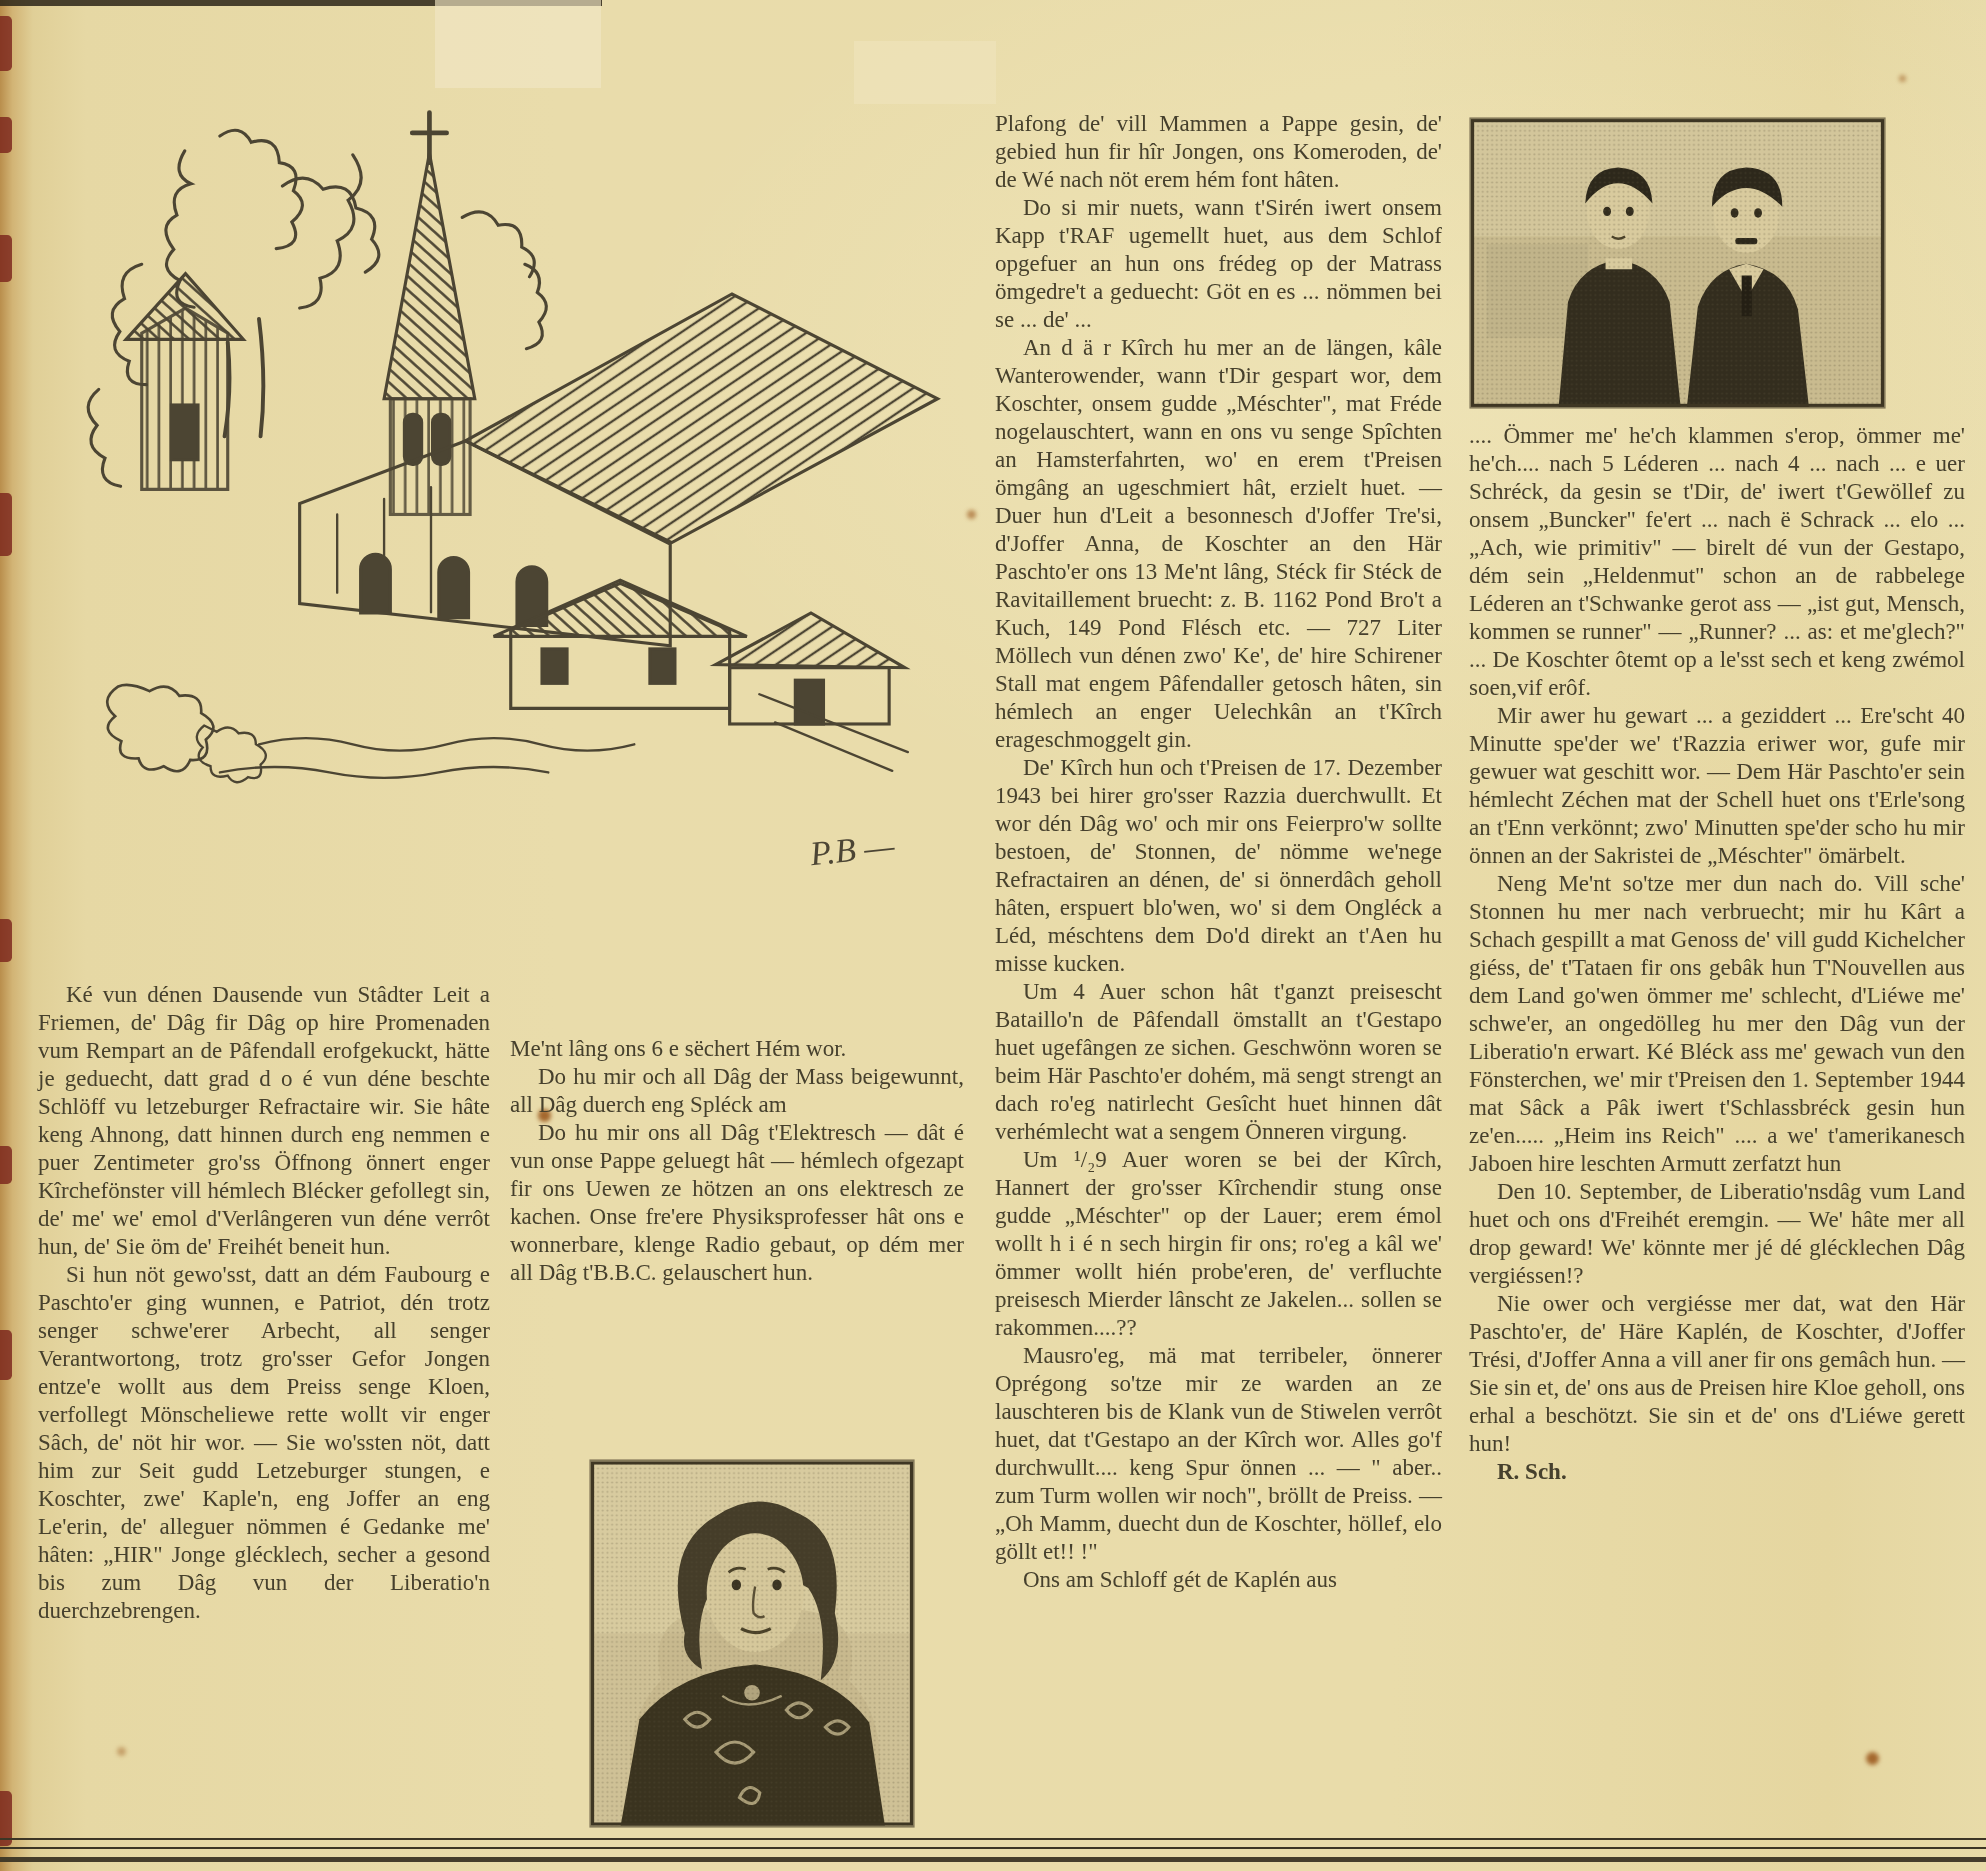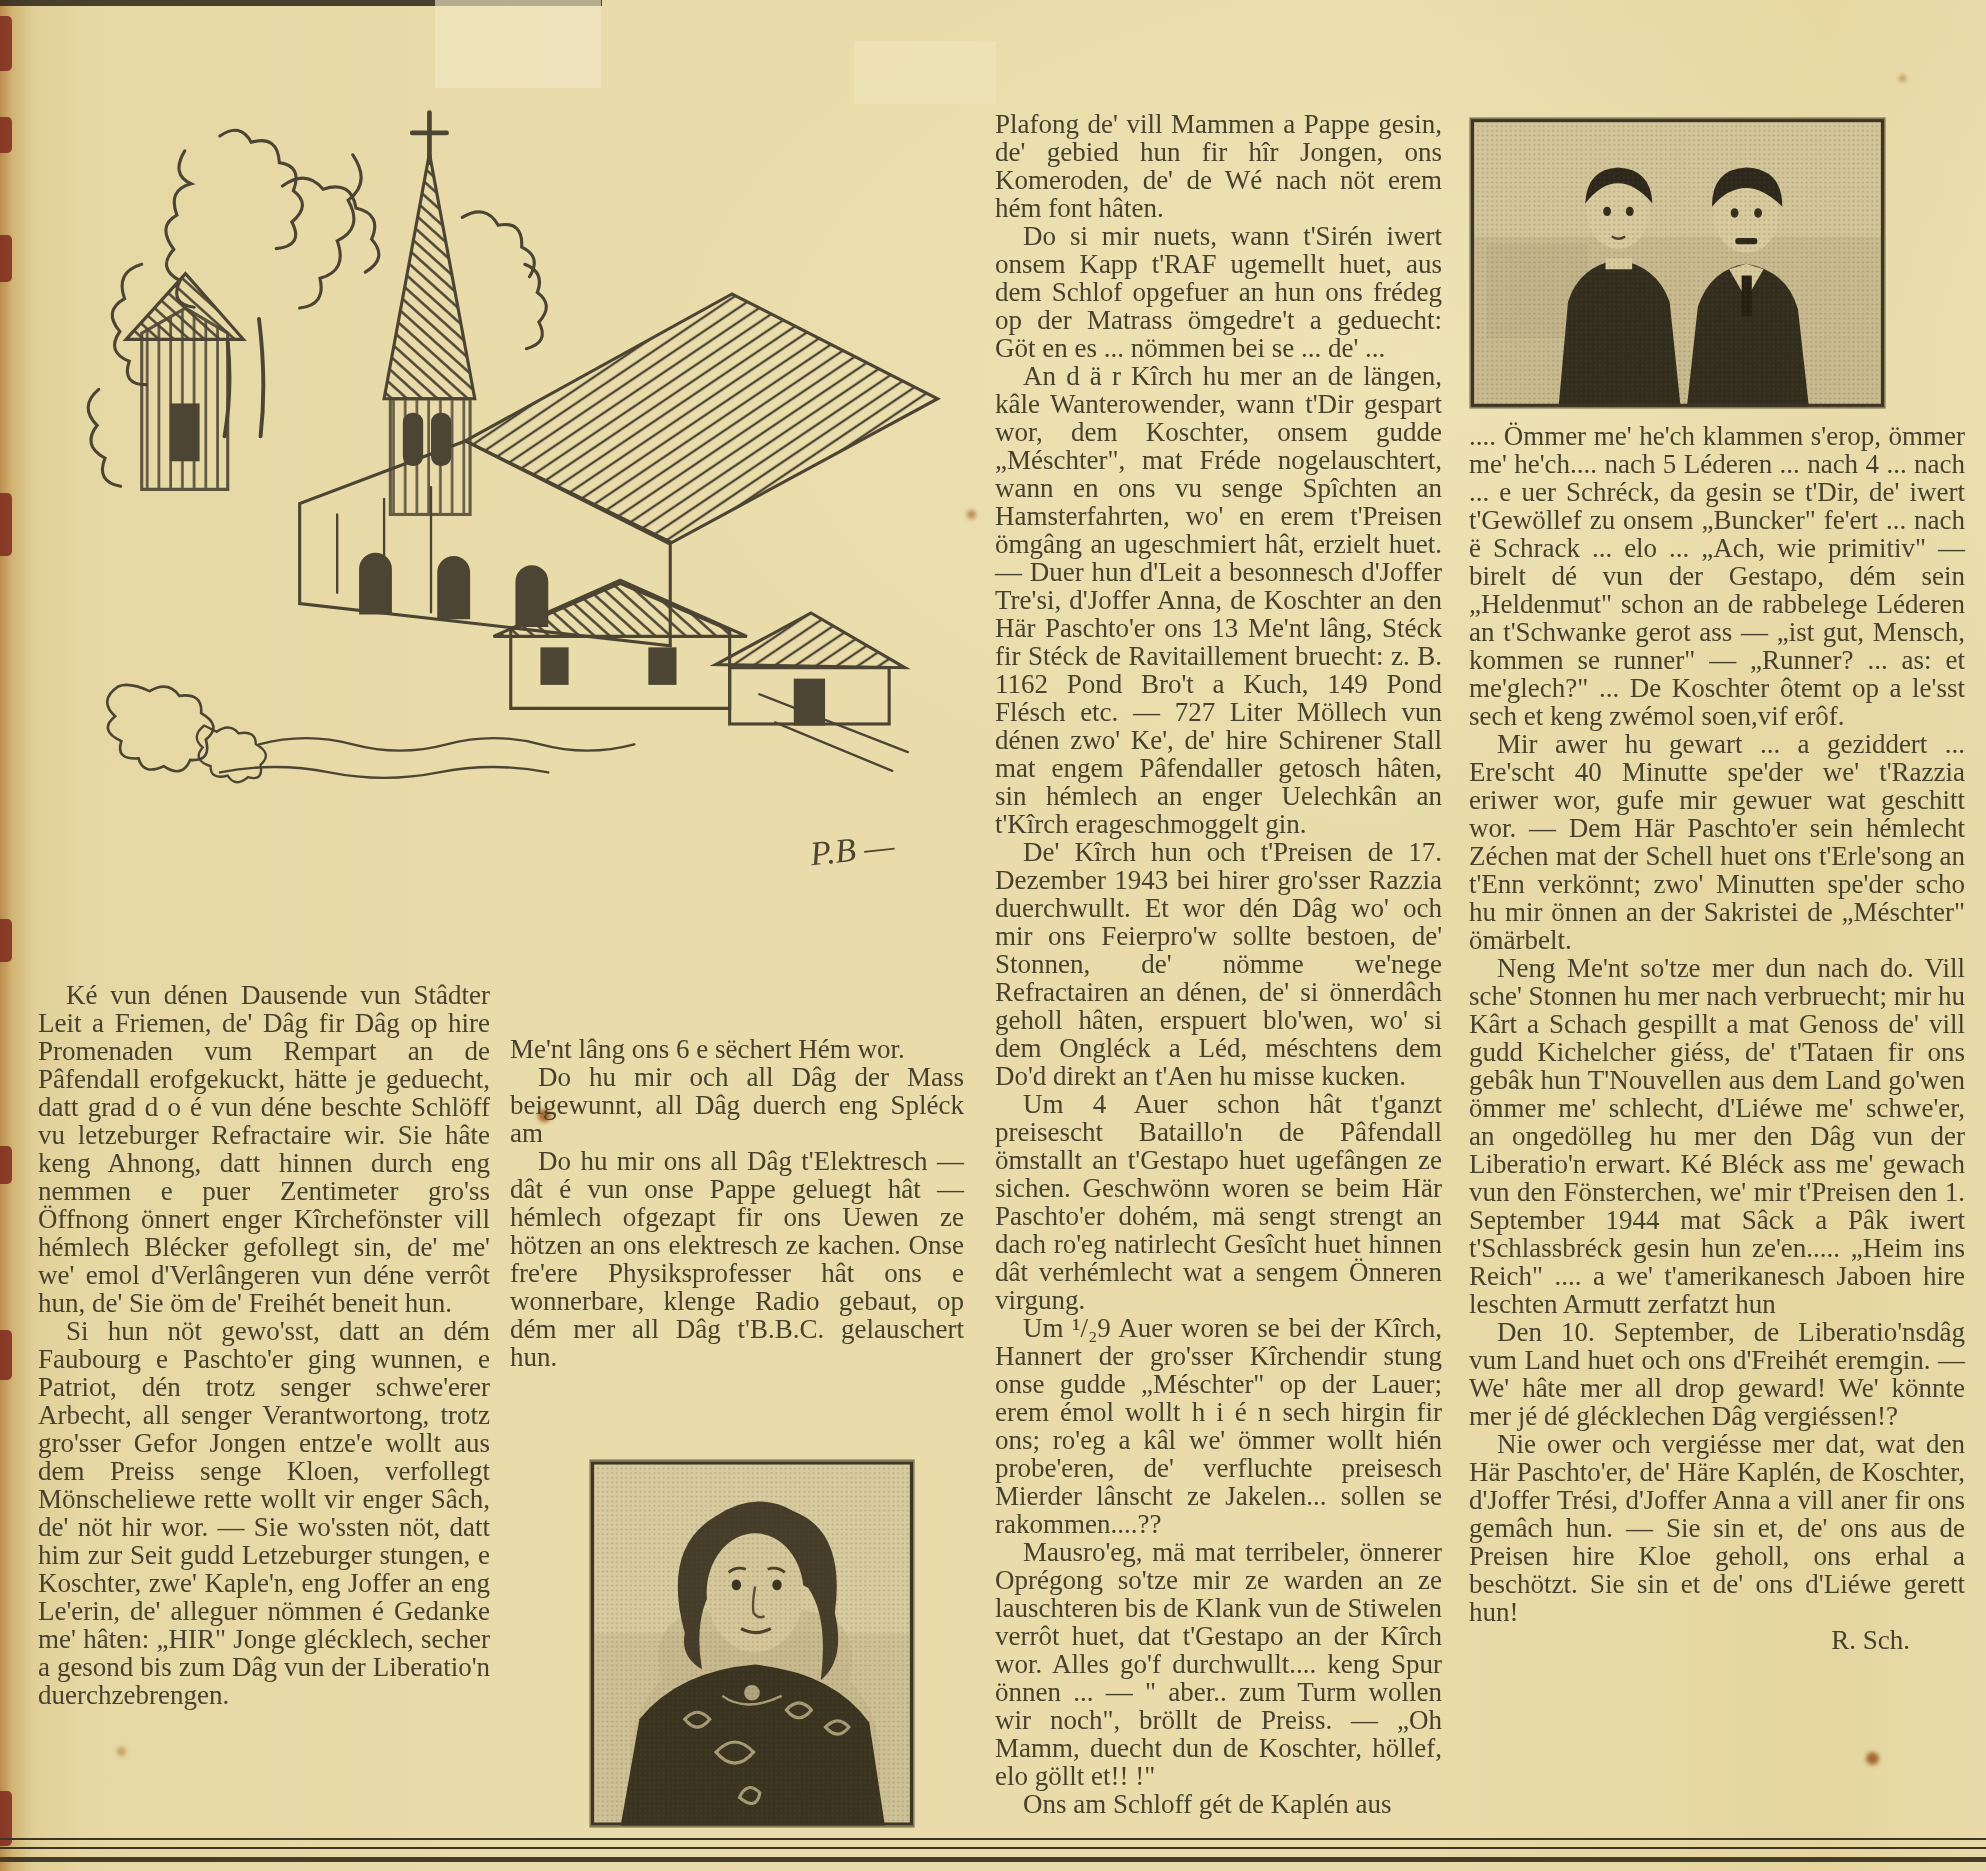--- a/index.html
+++ b/index.html
@@ -33,31 +33,31 @@
     word-spacing:1.6px;
     white-space:nowrap;
     color:#3a3525;
     transform:scale(0.83,1.52);
     transform-origin:0 62%;
   }
   
   .col{
     position:absolute;
     text-align:justify;
-    font-size:27px;
+    font-size:23px;
     line-height:28px;
     color:#46402d;
   }
   .col p{margin:0;text-indent:28px;}
   .col p.cont{text-indent:0;}
   #col1{left:38px;  top:981px;width:452px;height:854px;}
   #col2{left:510px; top:1035px;width:454px;height:853px;}
   #col3{left:995px;top:110px; width:447px;height:1721px;}
   #col4{left:1469px;top:422px; width:496px;height:1400px;}
-  .byline{text-align:right;font-weight:400;padding-right:55px;margin-top:3.1px;}
+  .byline{font-weight:700;padding-right:55px;margin-top:3.1px;}
   
   .photo{position:absolute;box-shadow:0 0 0 1.6px #40372399, 0 0 14px rgba(60,45,20,.25) inset;}
   #photo-two-men{left:1471px;top:119px;width:413px;height:288px;}
   #photo-woman{left:591px;top:1461px;width:322px;height:365px;}
   .photo svg{display:block;}
   
   .rule{position:absolute;background:#3c3525;}
   #rule-a{left:0;right:0;top:1838px;height:2.3px;width:1987px;}
   #rule-b{left:0;right:0;top:1847px;height:2.3px;width:1987px;}
   #rule-c{left:0;right:0;top:1857px;height:4.7px;width:1987px;opacity:.95;}

